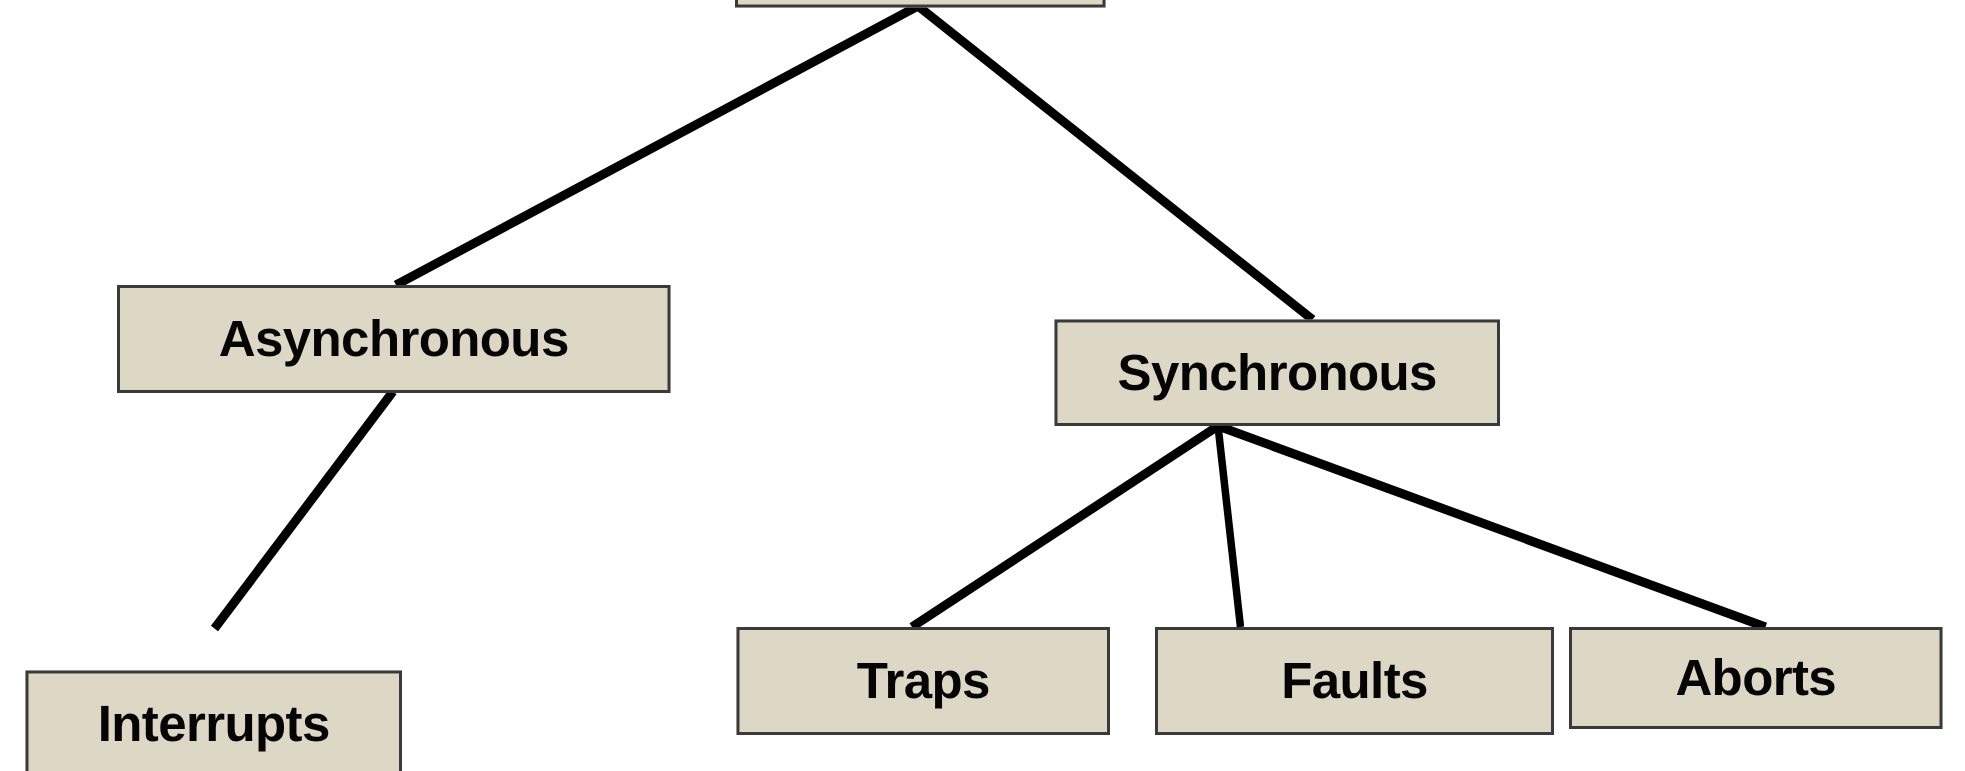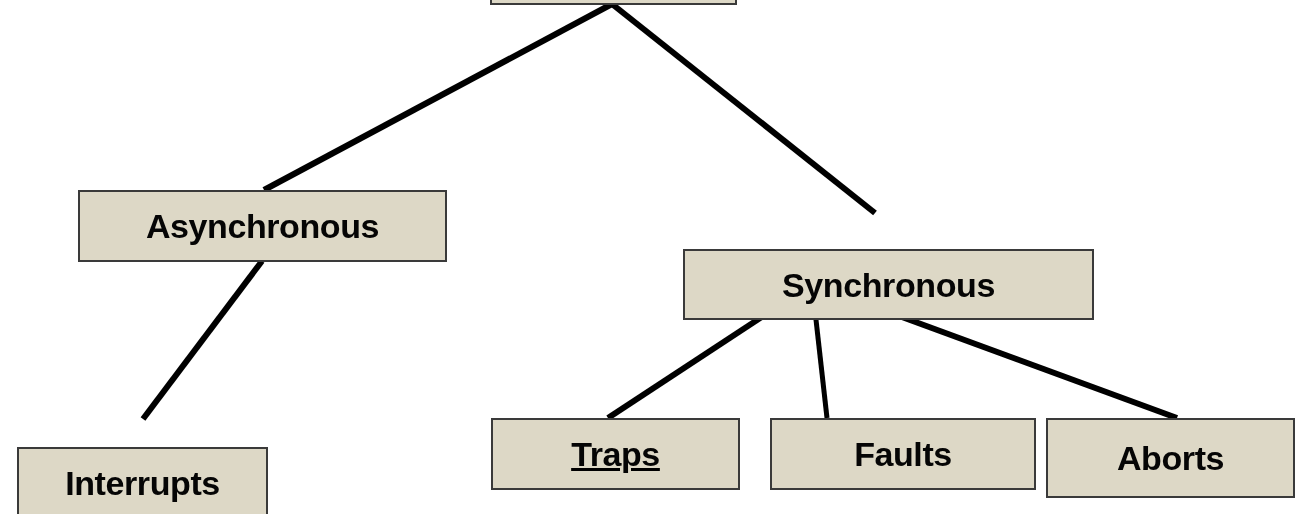--- a/index.html
+++ b/index.html
@@ -55,59 +55,57 @@
 
   #node-asynchronous {
     left: 78px;
     top: 190px;
     width: 369px;
     height: 72px;
   }
   #node-asynchronous .node-label { font-size: 34px; }
 
   #node-synchronous {
-    left: 683px;
+    left: 703px;
     top: 213px;
-    width: 411px;
+    width: 297px;
     height: 71px;
-    margin-top: 36px;
   }
   #node-synchronous .node-label { font-size: 34px; }
 
   #node-interrupts {
     left: 17px;
     top: 419px;
     width: 251px;
     height: 72px;
     margin-top: 28px;
   }
   #node-interrupts .node-label { font-size: 34px; }
 
   #node-traps {
     left: 491px;
     top: 418px;
     width: 249px;
     height: 72px;
-    text-decoration: underline;
   }
   #node-traps .node-label { font-size: 34px; }
 
   #node-faults {
     left: 770px;
     top: 418px;
     width: 266px;
     height: 72px;
   }
   #node-faults .node-label { font-size: 34px; }
 
   #node-aborts {
     left: 1046px;
     top: 418px;
     width: 249px;
-    height: 80px;
+    height: 68px;
   }
   #node-aborts .node-label { font-size: 34px; }
 </style>
 </head>
 <body>
 
 <div id="diagram-canvas">
 
   <svg id="edge-layer" viewBox="0 0 1310 514" width="1310" height="514" xmlns="http://www.w3.org/2000/svg">
     <g stroke="#000000" stroke-linecap="butt" fill="none">

